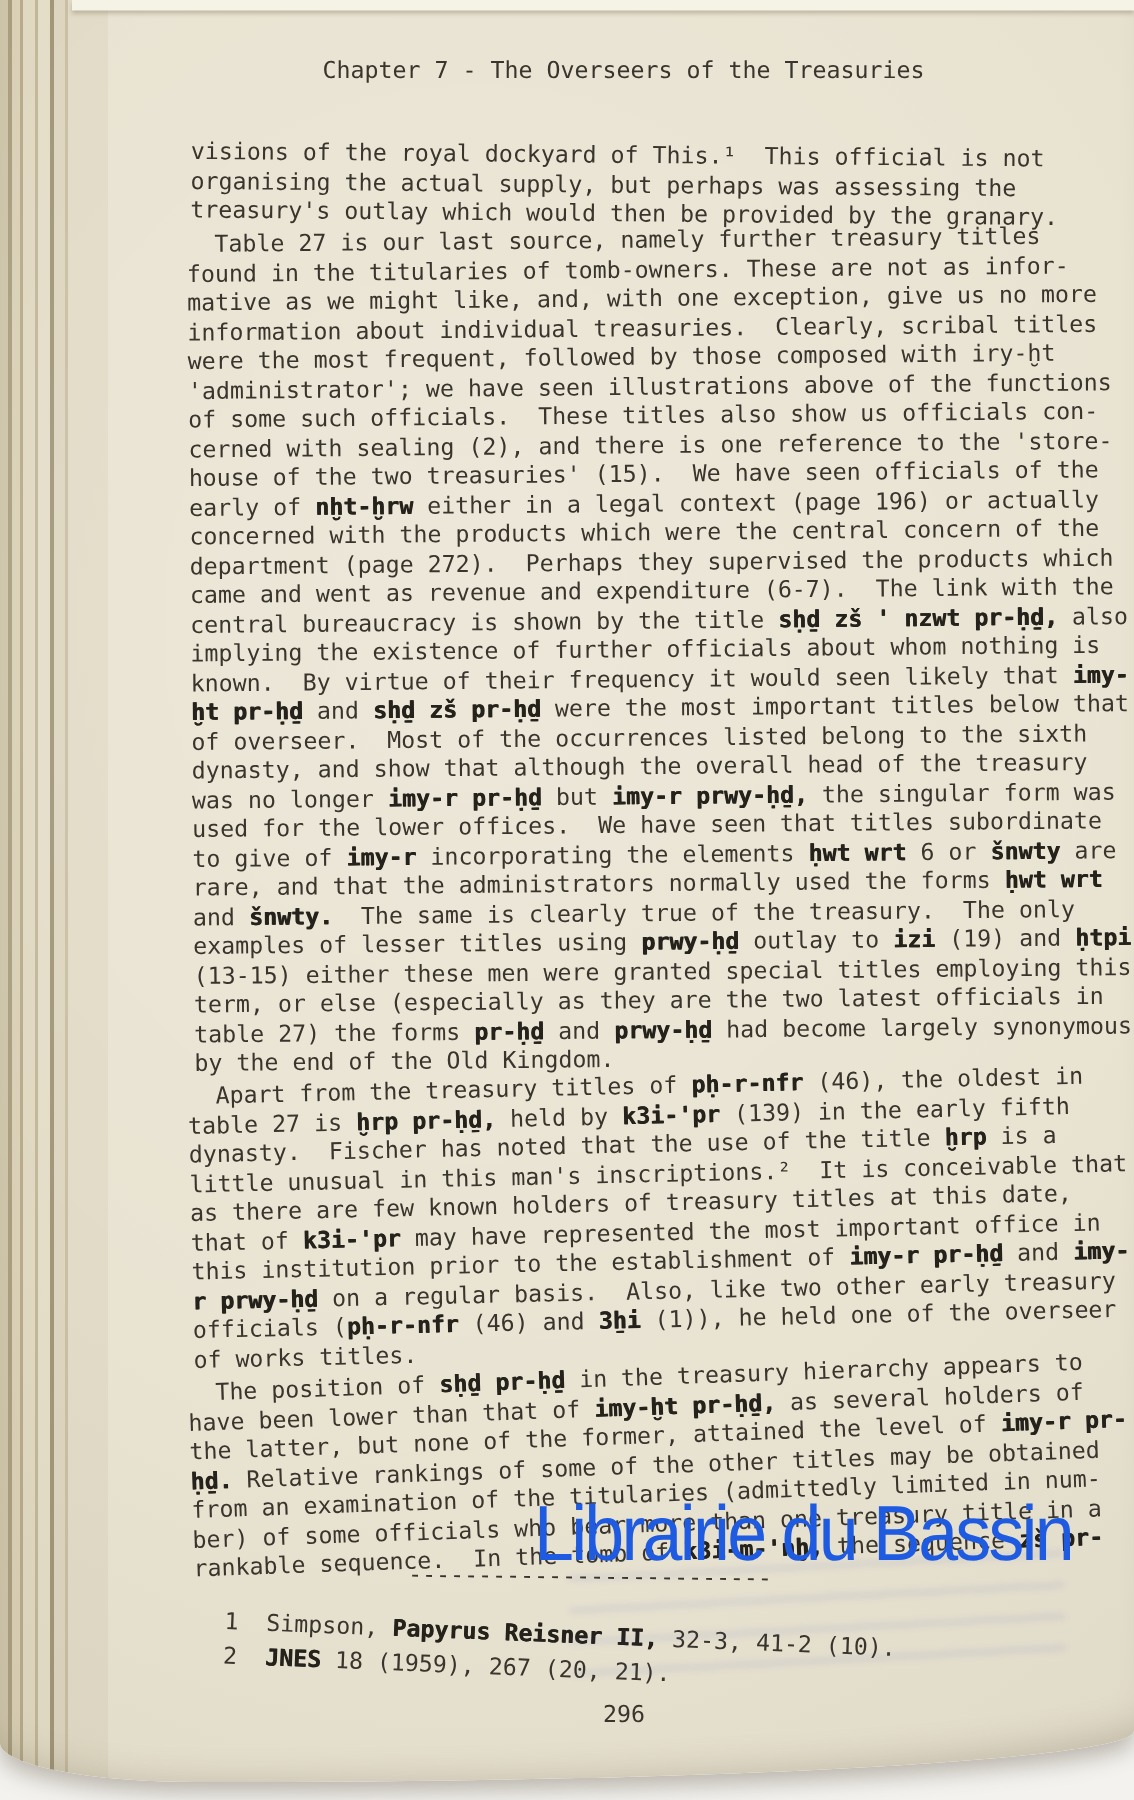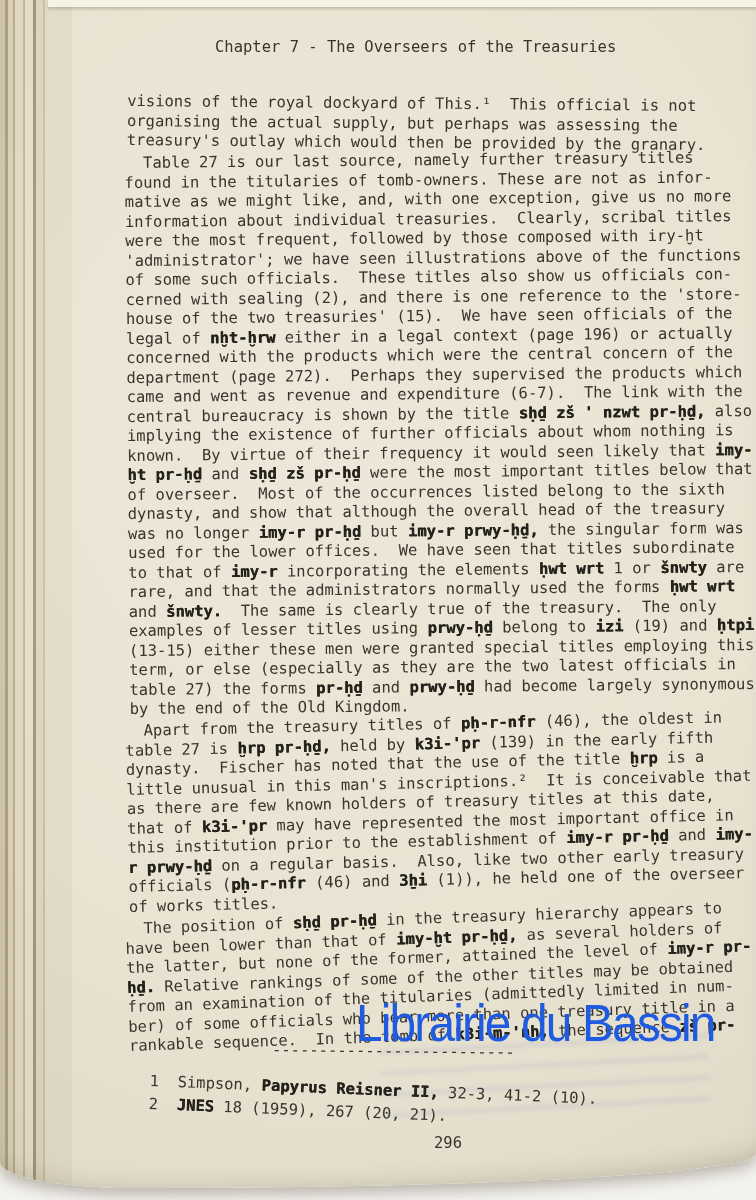--- a/index.html
+++ b/index.html
@@ -30,21 +30,21 @@
   .bodytext{position:absolute;top:92px;left:115px;width:628px;margin-left:12px;}
   .para{transform-origin:0 50%;}
   .para + .para{margin-top:3px;}
   .para-0{transform:rotate(.5deg);}
   .para-1{transform:rotate(-.55deg);}
   .para-2{transform:rotate(-1.3deg);}
   .para-3{transform:rotate(-2deg);}
   .sep{position:absolute;top:1042px;left:272px;transform:rotate(.6deg);letter-spacing:0;}
   .footnotes{position:absolute;top:1072px;left:150px;transform:rotate(2.3deg);transform-origin:0 0;}
   .footnotes .tline{margin-bottom:3px;}
-  .pagenum{position:absolute;top:1134px;left:434px;}
+  .pagenum{position:absolute;top:1134px;left:402px;}
   
   .watermark{position:absolute;top:997px;left:356px;z-index:5;
     font-family:"Liberation Sans",sans-serif;font-size:52px;line-height:1;
     letter-spacing:-2px;transform:scaleX(.92);transform-origin:0 0;}
   .ghost{position:absolute;top:1038px;left:380px;width:330px;height:82px;z-index:1;
     background:repeating-linear-gradient(179deg, rgba(0,0,0,0) 0 7px, rgba(45,75,165,.16) 7px 11px, rgba(0,0,0,0) 11px 21px);
     filter:blur(2px);transform:rotate(-2deg);opacity:.55;}
 </style>
 </head>
 <body>
@@ -64,36 +64,36 @@
       <div class="para para-1">
         <div class="tline"><span>  Table 27 is our last source, namely further treasury titles</span></div>
         <div class="tline"><span>found in the titularies of tomb-owners. These are not as infor-</span></div>
         <div class="tline"><span>mative as we might like, and, with one exception, give us no more</span></div>
         <div class="tline"><span>information about individual treasuries.  Clearly, scribal titles</span></div>
         <div class="tline"><span>were the most frequent, followed by those composed with iry-ḫt</span></div>
         <div class="tline"><span>'administrator'; we have seen illustrations above of the functions</span></div>
         <div class="tline"><span>of some such officials.  These titles also show us officials con-</span></div>
         <div class="tline"><span>cerned with sealing (2), and there is one reference to the 'store-</span></div>
         <div class="tline"><span>house of the two treasuries' (15).  We have seen officials of the</span></div>
-        <div class="tline"><span>legal of </span><b>nḫt-ḫrw</b><span> either in a legal context (page 196) or actually</span></div>
+        <div class="tline"><span>early of </span><b>nḫt-ḫrw</b><span> either in a legal context (page 196) or actually</span></div>
         <div class="tline"><span>concerned with the products which were the central concern of the</span></div>
         <div class="tline"><span>department (page 272).  Perhaps they supervised the products which</span></div>
         <div class="tline"><span>came and went as revenue and expenditure (6-7).  The link with the</span></div>
         <div class="tline"><span>central bureaucracy is shown by the title </span><b>sḥḏ zš ' nzwt pr-ḥḏ,</b><span> also</span></div>
         <div class="tline"><span>implying the existence of further officials about whom nothing is</span></div>
         <div class="tline"><span>known.  By virtue of their frequency it would seen likely that </span><b>imy-</b></div>
         <div class="tline"><b>ḫt pr-ḥḏ</b><span> and </span><b>sḥḏ zš pr-ḥḏ</b><span> were the most important titles below that</span></div>
         <div class="tline"><span>of overseer.  Most of the occurrences listed belong to the sixth</span></div>
         <div class="tline"><span>dynasty, and show that although the overall head of the treasury</span></div>
         <div class="tline"><span>was no longer </span><b>imy-r pr-ḥḏ</b><span> but </span><b>imy-r prwy-ḥḏ,</b><span> the singular form was</span></div>
         <div class="tline"><span>used for the lower offices.  We have seen that titles subordinate</span></div>
-        <div class="tline"><span>to that of </span><b>imy-r</b><span> incorporating the elements </span><b>ḥwt wrt</b><span> 1 or </span><b>šnwty</b><span> are</span></div>
+        <div class="tline"><span>to give of </span><b>imy-r</b><span> incorporating the elements </span><b>ḥwt wrt</b><span> 6 or </span><b>šnwty</b><span> are</span></div>
         <div class="tline"><span>rare, and that the administrators normally used the forms </span><b>ḥwt wrt</b></div>
         <div class="tline"><span>and </span><b>šnwty.</b><span>  The same is clearly true of the treasury.  The only</span></div>
-        <div class="tline"><span>examples of lesser titles using </span><b>prwy-ḥḏ</b><span> belong to </span><b>izi</b><span> (19) and </span><b>ḥtpi</b></div>
+        <div class="tline"><span>examples of lesser titles using </span><b>prwy-ḥḏ</b><span> outlay to </span><b>izi</b><span> (19) and </span><b>ḥtpi</b></div>
         <div class="tline"><span>(13-15) either these men were granted special titles employing this</span></div>
         <div class="tline"><span>term, or else (especially as they are the two latest officials in</span></div>
         <div class="tline"><span>table 27) the forms </span><b>pr-ḥḏ</b><span> and </span><b>prwy-ḥḏ</b><span> had become largely synonymous</span></div>
         <div class="tline"><span>by the end of the Old Kingdom.</span></div>
       </div>
       <div class="para para-2">
         <div class="tline"><span>  Apart from the treasury titles of </span><b>pḥ-r-nfr</b><span> (46), the oldest in</span></div>
         <div class="tline"><span>table 27 is </span><b>ḫrp pr-ḥḏ,</b><span> held by </span><b>k3i-'pr</b><span> (139) in the early fifth</span></div>
         <div class="tline"><span>dynasty.  Fischer has noted that the use of the title </span><b>ḫrp</b><span> is a</span></div>
         <div class="tline"><span>little unusual in this man's inscriptions.²  It is conceivable that</span></div>

